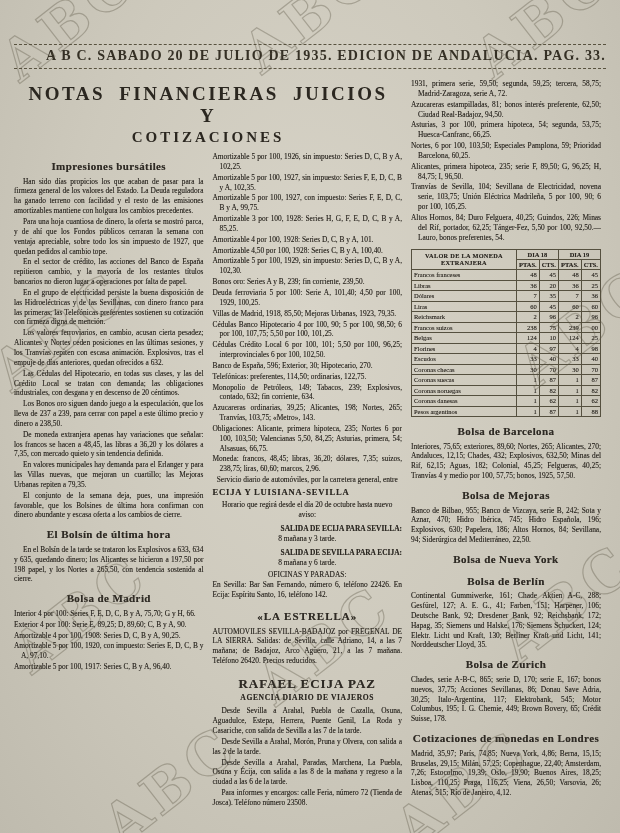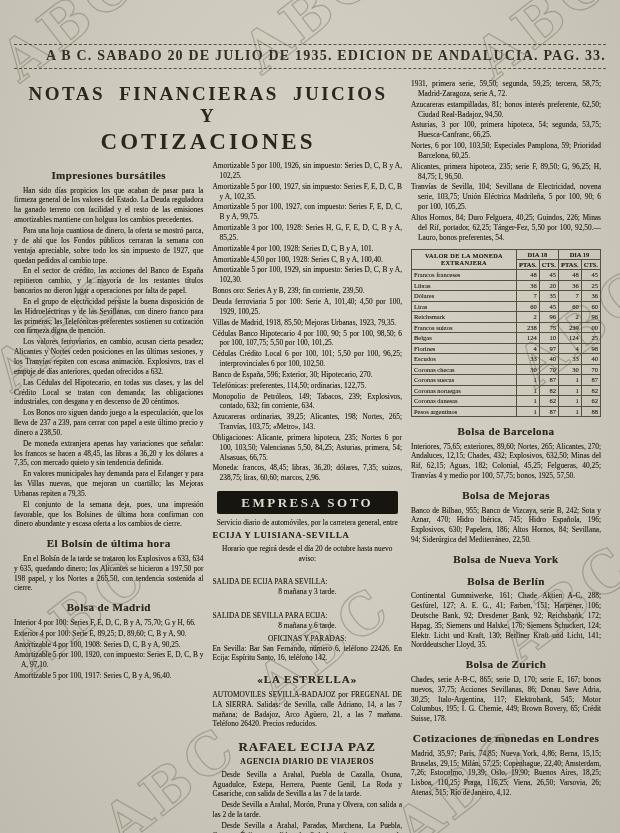--- a/index.html
+++ b/index.html
@@ -59,21 +59,21 @@
     padding: 2px 14px 0 14px;
   }
   .left-two { width: 388px; }
   .headline {
     text-align: center;
     font-weight: bold;
     color: #2b2720;
     margin: 8px 0 6px 0;
   }
   .headline .hl1 { font-size: 19px; letter-spacing: 2.5px; word-spacing: 7px; display:block; }
-  .headline .hl2 { font-size: 23px; letter-spacing: 3px; display:block; margin-top: 2px; }
+  .headline .hl2 { font-size: 15px; letter-spacing: 3px; display:block; margin-top: 2px; }
 
   .two-cols { display: flex; gap: 9px; }
   .col { font-size: 7.4px; line-height: 1.33; text-align: justify; color: #2e2a24;
          text-shadow: 0 0 0.5px rgba(46,42,36,0.55); }
   .col1, .col2 { width: 190px; }
   .col3 { width: 190px; padding-top: 4px; }
 
   .sec-title { text-align: center; font-weight: bold; font-size: 11px; margin: 7px 0 3px 0; letter-spacing: 0.4px; }
   .para { text-indent: 9px; margin-bottom: 1px; }
   .q { padding-left: 7px; text-indent: -7px; margin-bottom: 1px; }
@@ -90,21 +90,21 @@
   
   .ad-box {
     background: #17150f; color: #ded9cb;
     text-align: center; font-weight: bold;
     font-size: 13px; letter-spacing: 2.5px;
     padding: 3px 0; margin: 8px 4px 4px 4px;
     border-radius: 2px;
   }
   .center { text-align: center; }
   .route { font-weight: bold; font-size: 8.6px; letter-spacing: 0.8px; text-align: left; margin: 2px 0; }
-  .sched-label { display: block; text-align: left; font-weight: normal; margin-top: 14px; }
+  .sched-label { display: block; text-align: right; font-weight: bold; margin-top: 4px; }
   .sched-value { display: block; text-align: center; }
   .offices-label { display: block; text-align: center; font-weight: normal; margin-top: 3px; }
   .estrella-title { text-align: center; font-weight: bold; font-size: 11px; letter-spacing: 1px; margin: 9px 0 3px 0; }
   .diaz-title { text-align: center; font-weight: bold; font-size: 13px; letter-spacing: 1px; margin: 9px 0 1px 0; }
   .diaz-sub { text-align: center; font-weight: bold; font-size: 7.6px; letter-spacing: 0.6px; margin-bottom: 3px; }
 </style>
 </head>
 <body>
 
 <div class="sheet">
@@ -182,21 +182,20 @@
               <p class="q">Cédulas Crédito Local 6 por 100, 101; 5,50 por 100, 96,25; interprovinciales 6 por 100, 102,50.</p>
               <p class="q">Banco de España, 596; Exterior, 30; Hipotecario, 270.</p>
               <p class="q">Telefónicas: preferentes, 114,50; ordinarias, 122,75.</p>
               <p class="q">Monopolio de Petróleos, 149; Tabacos, 239; Explosivos, contado, 632; fin corriente, 634.</p>
               <p class="q">Azucareras ordinarias, 39,25; Alicantes, 198; Nortes, 265; Tranvías, 103,75; «Metro», 143.</p>
               <p class="q">Obligaciones: Alicante, primera hipoteca, 235; Nortes 6 por 100, 103,50; Valencianas 5,50, 84,25; Asturias, primera, 54; Alsasuas, 66,75.</p>
               <p class="q">Moneda: francos, 48,45; libras, 36,20; dólares, 7,35; suizos, 238,75; liras, 60,60; marcos, 2,96.</p>
             </div>
 
           <div>
-            <div class="ad-box">EMPRESA SOTO</div>
             <p class="flat center">Servicio diario de automóviles, por la carretera general, entre</p>
             <p class="route">ECIJA Y LUISIANA-SEVILLA</p>
             <p class="flat center">Horario que regirá desde el día 20 de octubre hasta nuevo aviso:</p>
             <div>
 
             <div>
                 <span class="sched-label">SALIDA DE ECIJA PARA SEVILLA:</span>
                 <span class="sched-value">8 mañana y 3 tarde.</span>
               </div>
                 <div>

